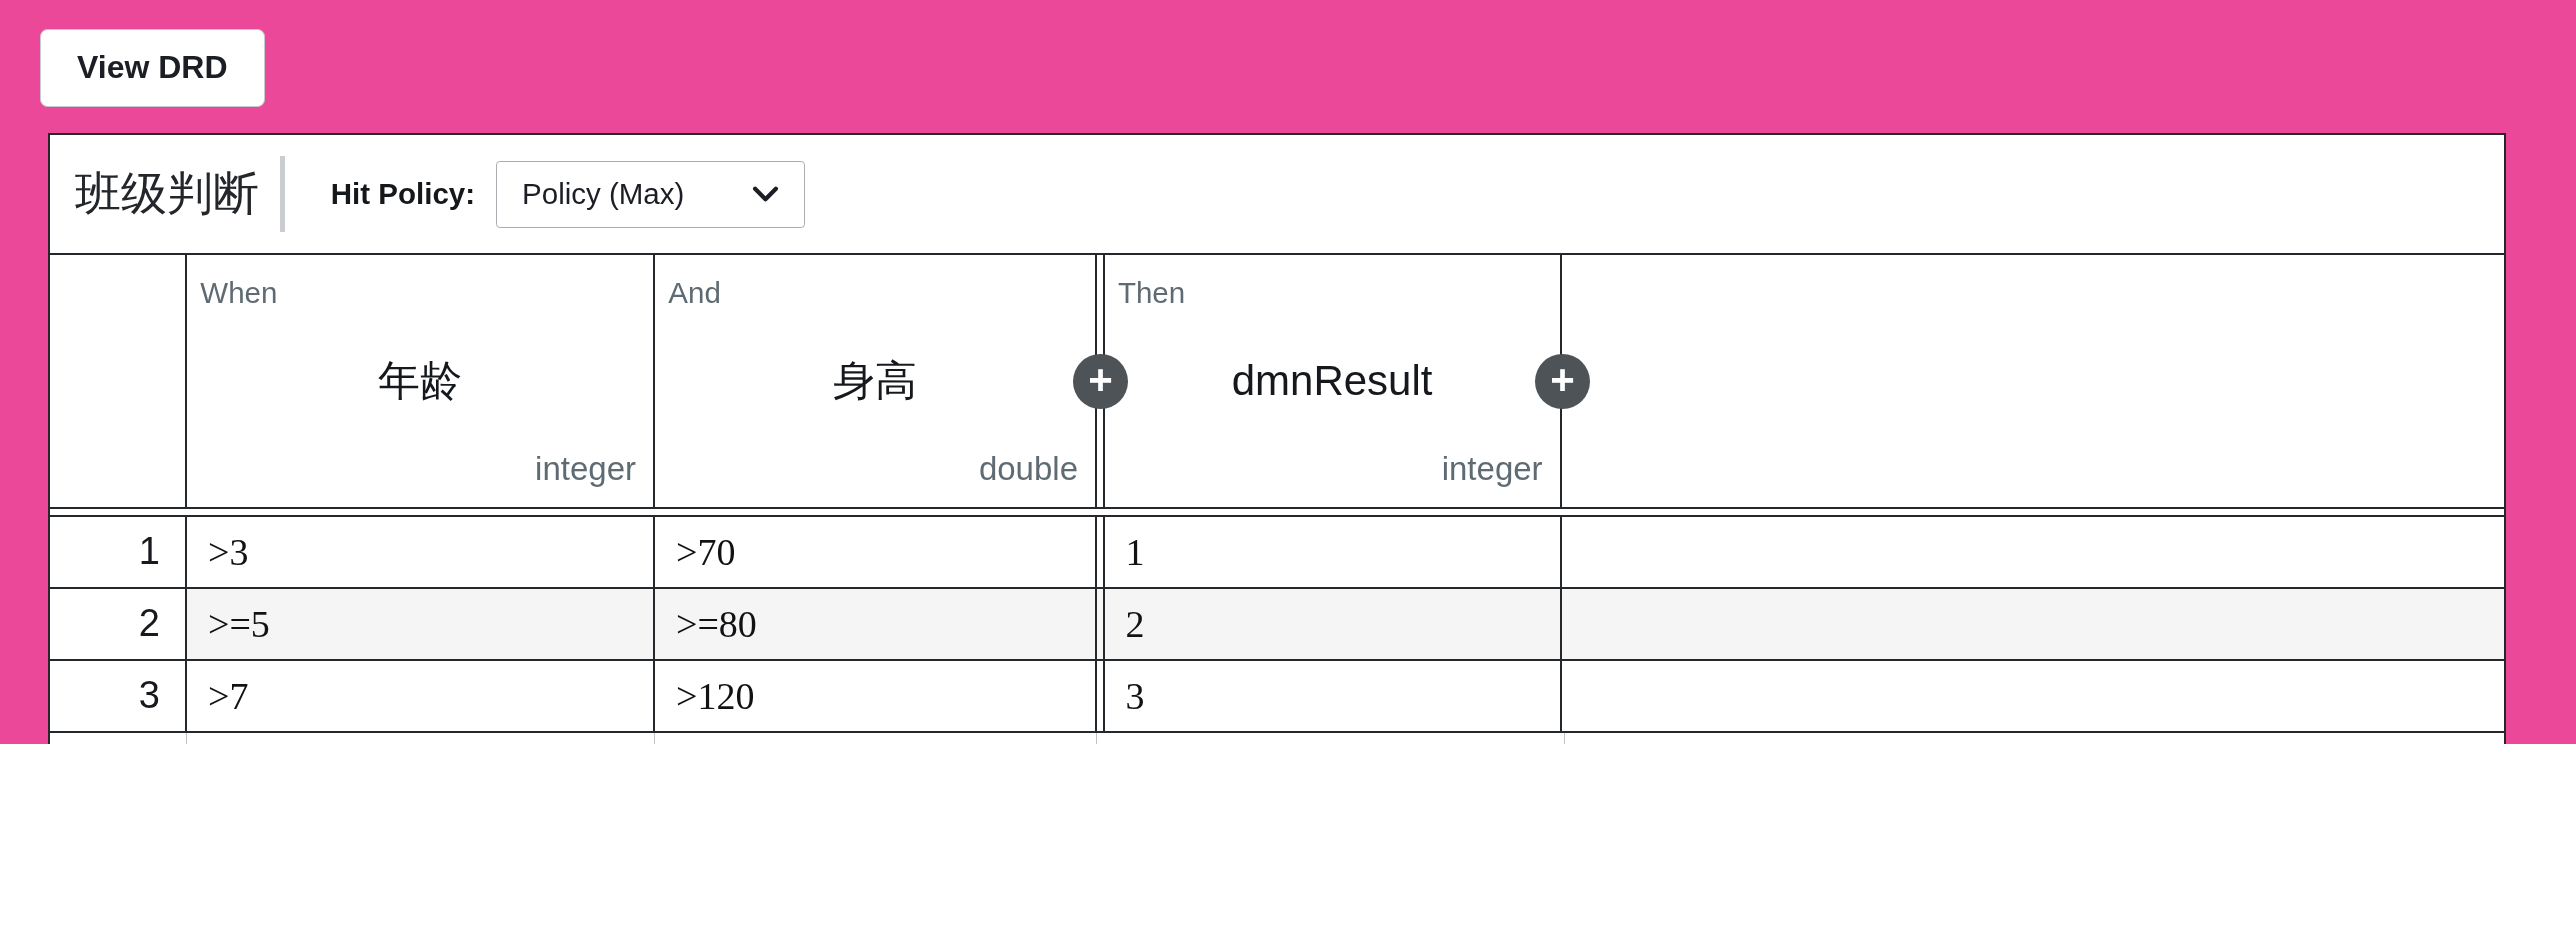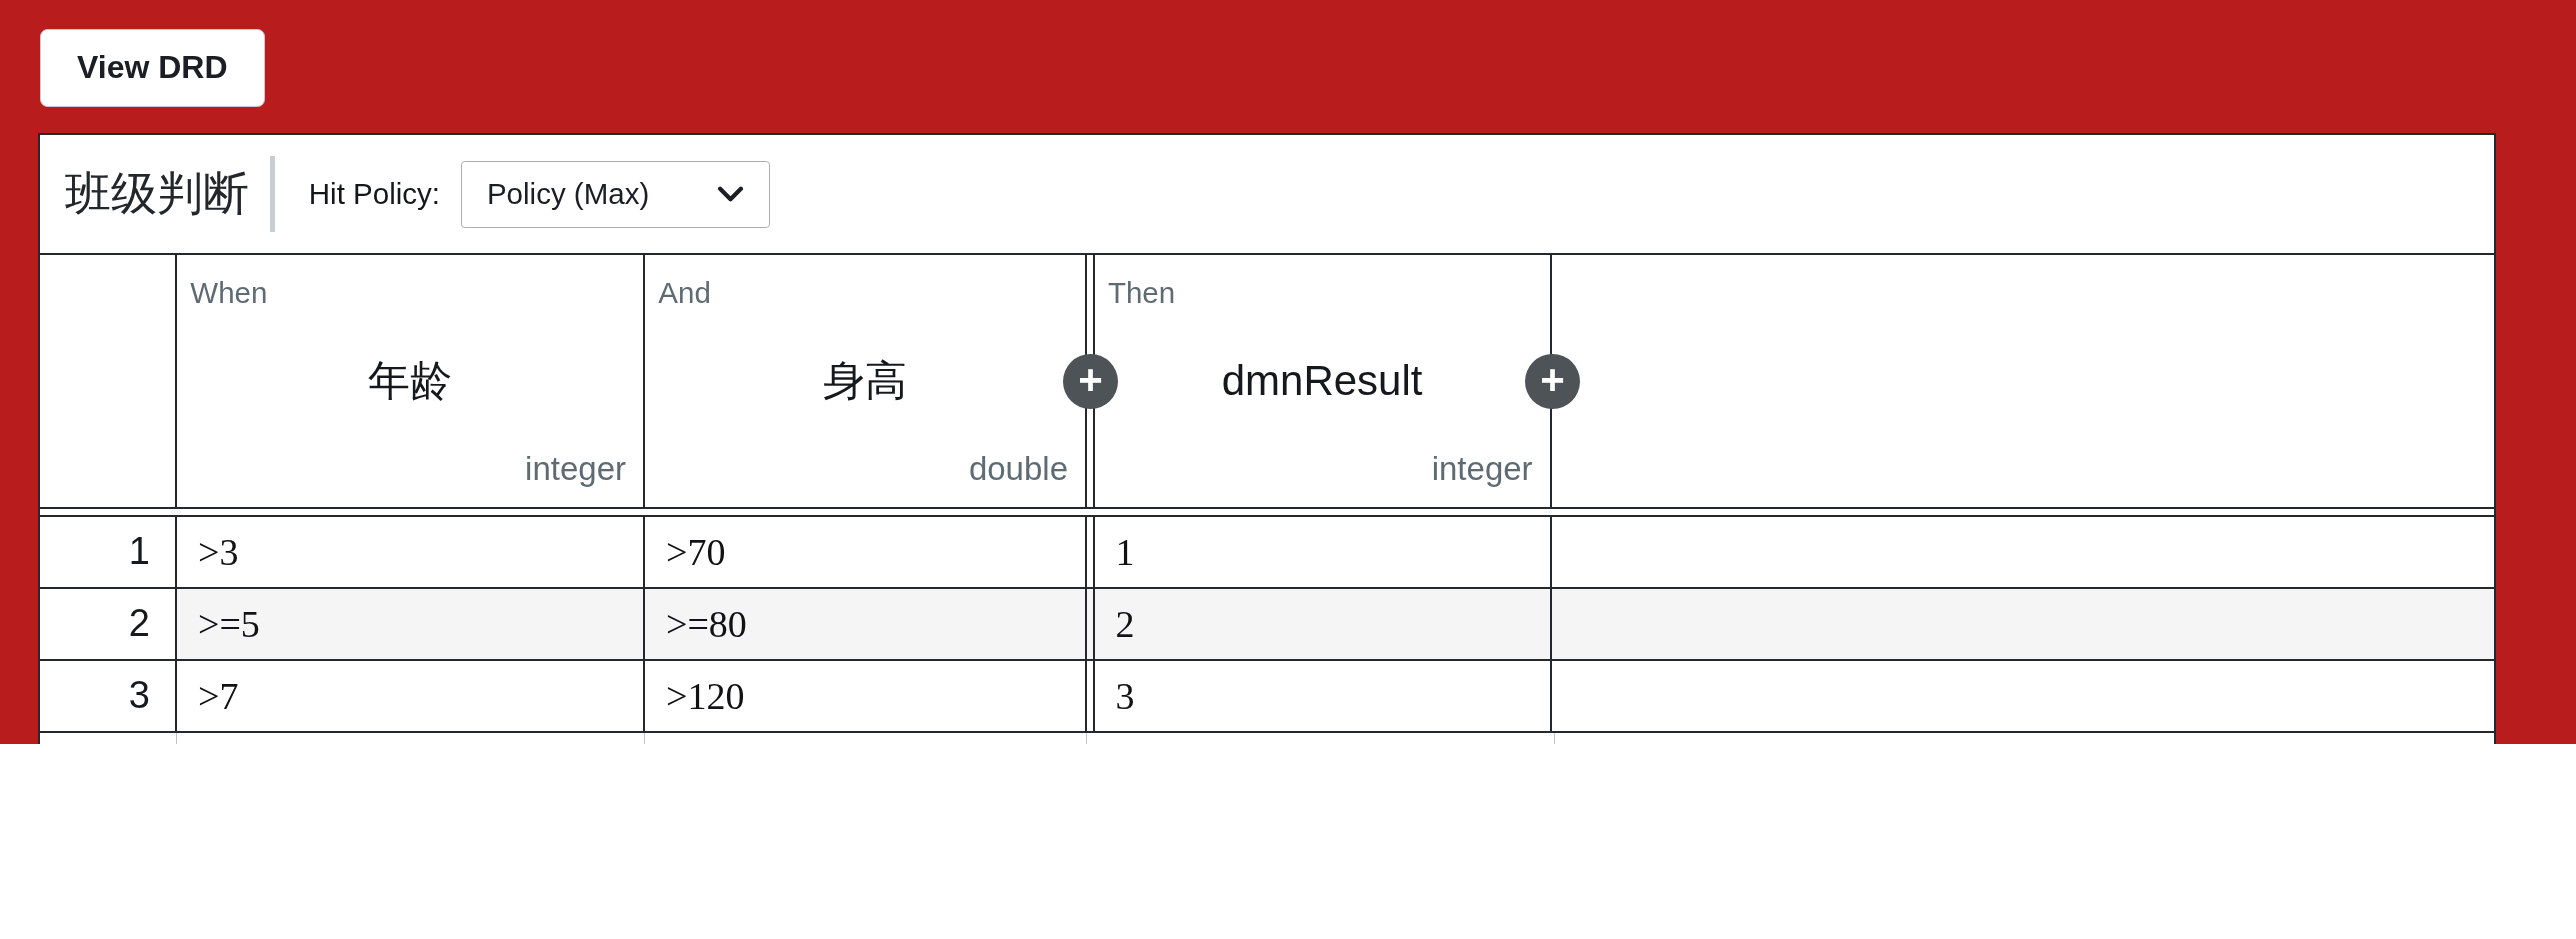--- a/index.html
+++ b/index.html
@@ -13,40 +13,40 @@
     --button-border:#c6cad1;
     --select-border:#a9adb2;
     --dash-gray:#a8adb2;
     --divider-gray:#c9cdd1;
   }
   *{margin:0;padding:0;box-sizing:border-box;}
   html,body{background:#ffffff;}
   .page{
     position:relative;
     width:2576px;height:744px;
-    background:#b91c1c;
+    background:#ec4899;
     font-family:"Liberation Sans",sans-serif;
     color:var(--text-dark);
     overflow:hidden;
   }
   
   .view-drd{
     position:absolute;left:40px;top:28.5px;
     height:78px;padding:0 36px;
     background:#ffffff;
     border:1.9px solid var(--button-border);
     border-radius:7.6px;
     font-family:"Liberation Sans",sans-serif;
     font-size:32px;font-weight:bold;color:#1b1e24;
     display:flex;align-items:center;
     cursor:pointer;
   }
   
   .dtable{
-    position:absolute;left:38px;top:133px;
+    position:absolute;left:48px;top:133px;
     width:2458px;
     border:2.9px solid var(--border-dark);
     background:#ffffff;
   }
   
   .title-bar{
     height:120px;
     border-bottom:2.9px solid var(--border-dark);
     display:flex;align-items:center;
   }
@@ -54,22 +54,22 @@
     margin-left:25px;
     font-size:46px;color:#23272b;
     white-space:nowrap;
   }
   .t-div{
     width:4.8px;height:76px;
     background:var(--divider-gray);
     margin-left:21px;
   }
   .hp-label{
-    margin-left:34px;
-    font-size:29.5px;font-weight:normal;color:#15181b;
+    margin-left:46px;
+    font-size:29.5px;font-weight:bold;color:#15181b;
     white-space:nowrap;
   }
   .hp-select{
     margin-left:21px;
     width:309px;height:67px;
     border:1.9px solid var(--select-border);
     border-radius:3.8px;
     background:#ffffff;
     display:flex;align-items:center;
     padding:0 25px;

